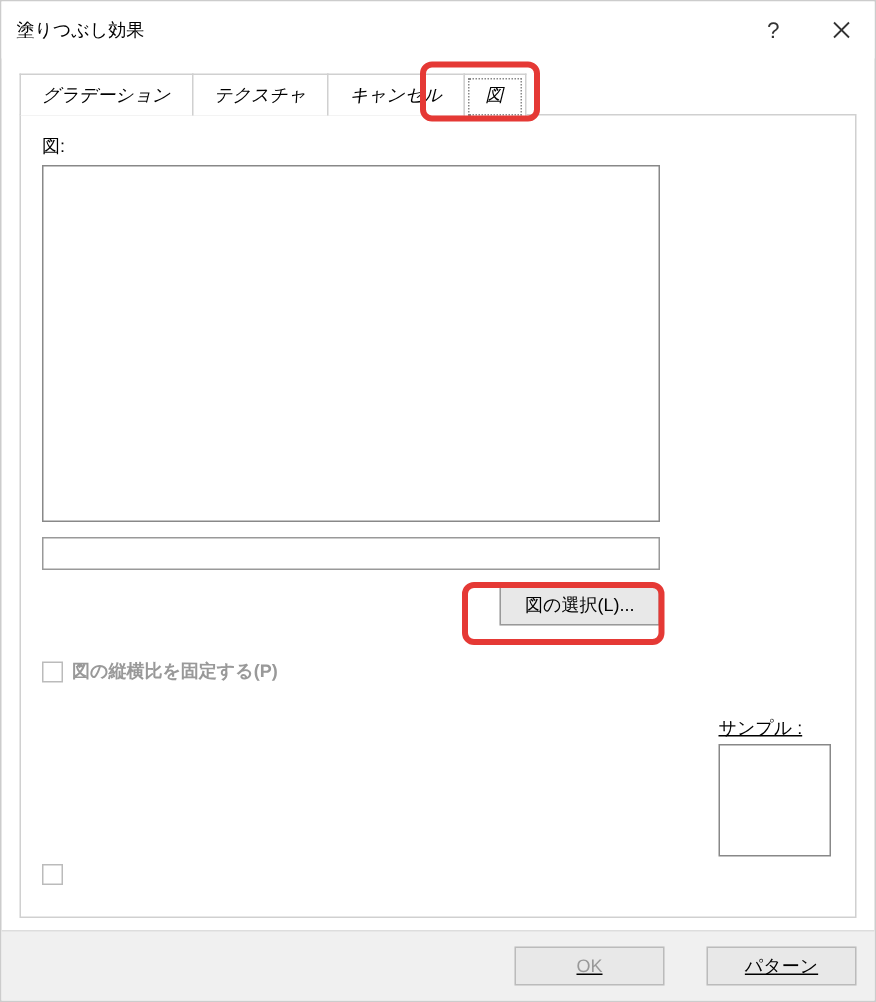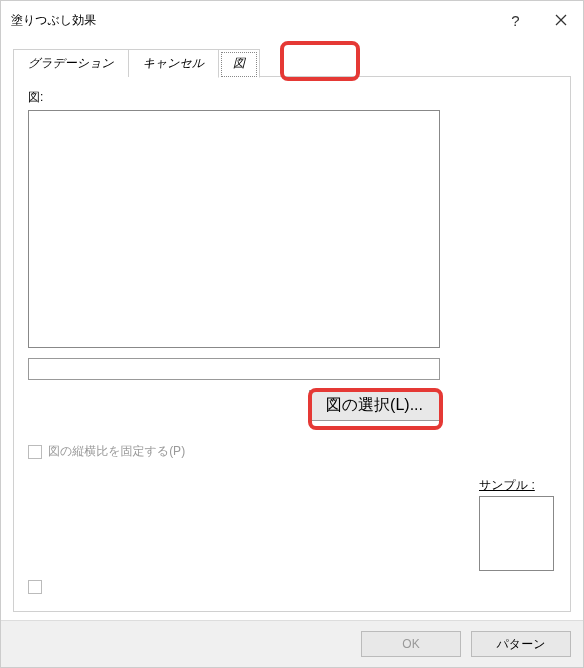--- a/index.html
+++ b/index.html
@@ -136,29 +136,30 @@
     .select-btn-row {
       width: 412px;
       display: flex;
       justify-content: flex-end;
       margin-top: 10px;
     }
     .select-btn {
       padding: 4px 16px;
       border: 1px solid #999;
       background: #e8e8e8;
-      font-size: 16px;
+      font-size: 12px;
       cursor: pointer;
     }
     
     .checkbox-row {
       display: flex;
       align-items: center;
       margin-top: 22px;
       gap: 6px;
+      font-weight: bold;
     }
     .checkbox-row.bottom {
       margin-top: 120px;
     }
     .checkbox-box {
       width: 14px;
       height: 14px;
       border: 1px solid #bbb;
       background: #fff;
     }
@@ -181,24 +182,25 @@
     .sample-box {
       width: 75px;
       height: 75px;
       border: 1px solid #888;
       background: #fff;
     }
     
     .button-row {
       display: flex;
       justify-content: flex-end;
-      gap: 10px;
+      gap: 28px;
       padding: 10px 12px;
       background: #f0f0f0;
       border-top: 1px solid #ddd;
+      text-decoration: underline;
     }
     .dlg-btn {
       width: 100px;
       height: 26px;
       border: 1px solid #bbb;
       background: #e8e8e8;
       font-size: 12px;
       cursor: pointer;
     }
     .dlg-btn.disabled {
@@ -222,20 +224,21 @@
     </div>
   </div>
 
   <div class="highlight-red highlight-tab"></div>
   <div class="highlight-red highlight-btn"></div>
 
   <div class="content">
 
     <div class="tabs">
       <div class="tab">グラデーション</div>
+      <div class="tab">テクスチャ</div>
       <div class="tab">キャンセル</div>
       <div class="tab active">図</div>
     </div>
 
     <div class="tab-panel">
       
       <div class="section-label">図:</div>
       
       <div class="preview-box"></div>
       

